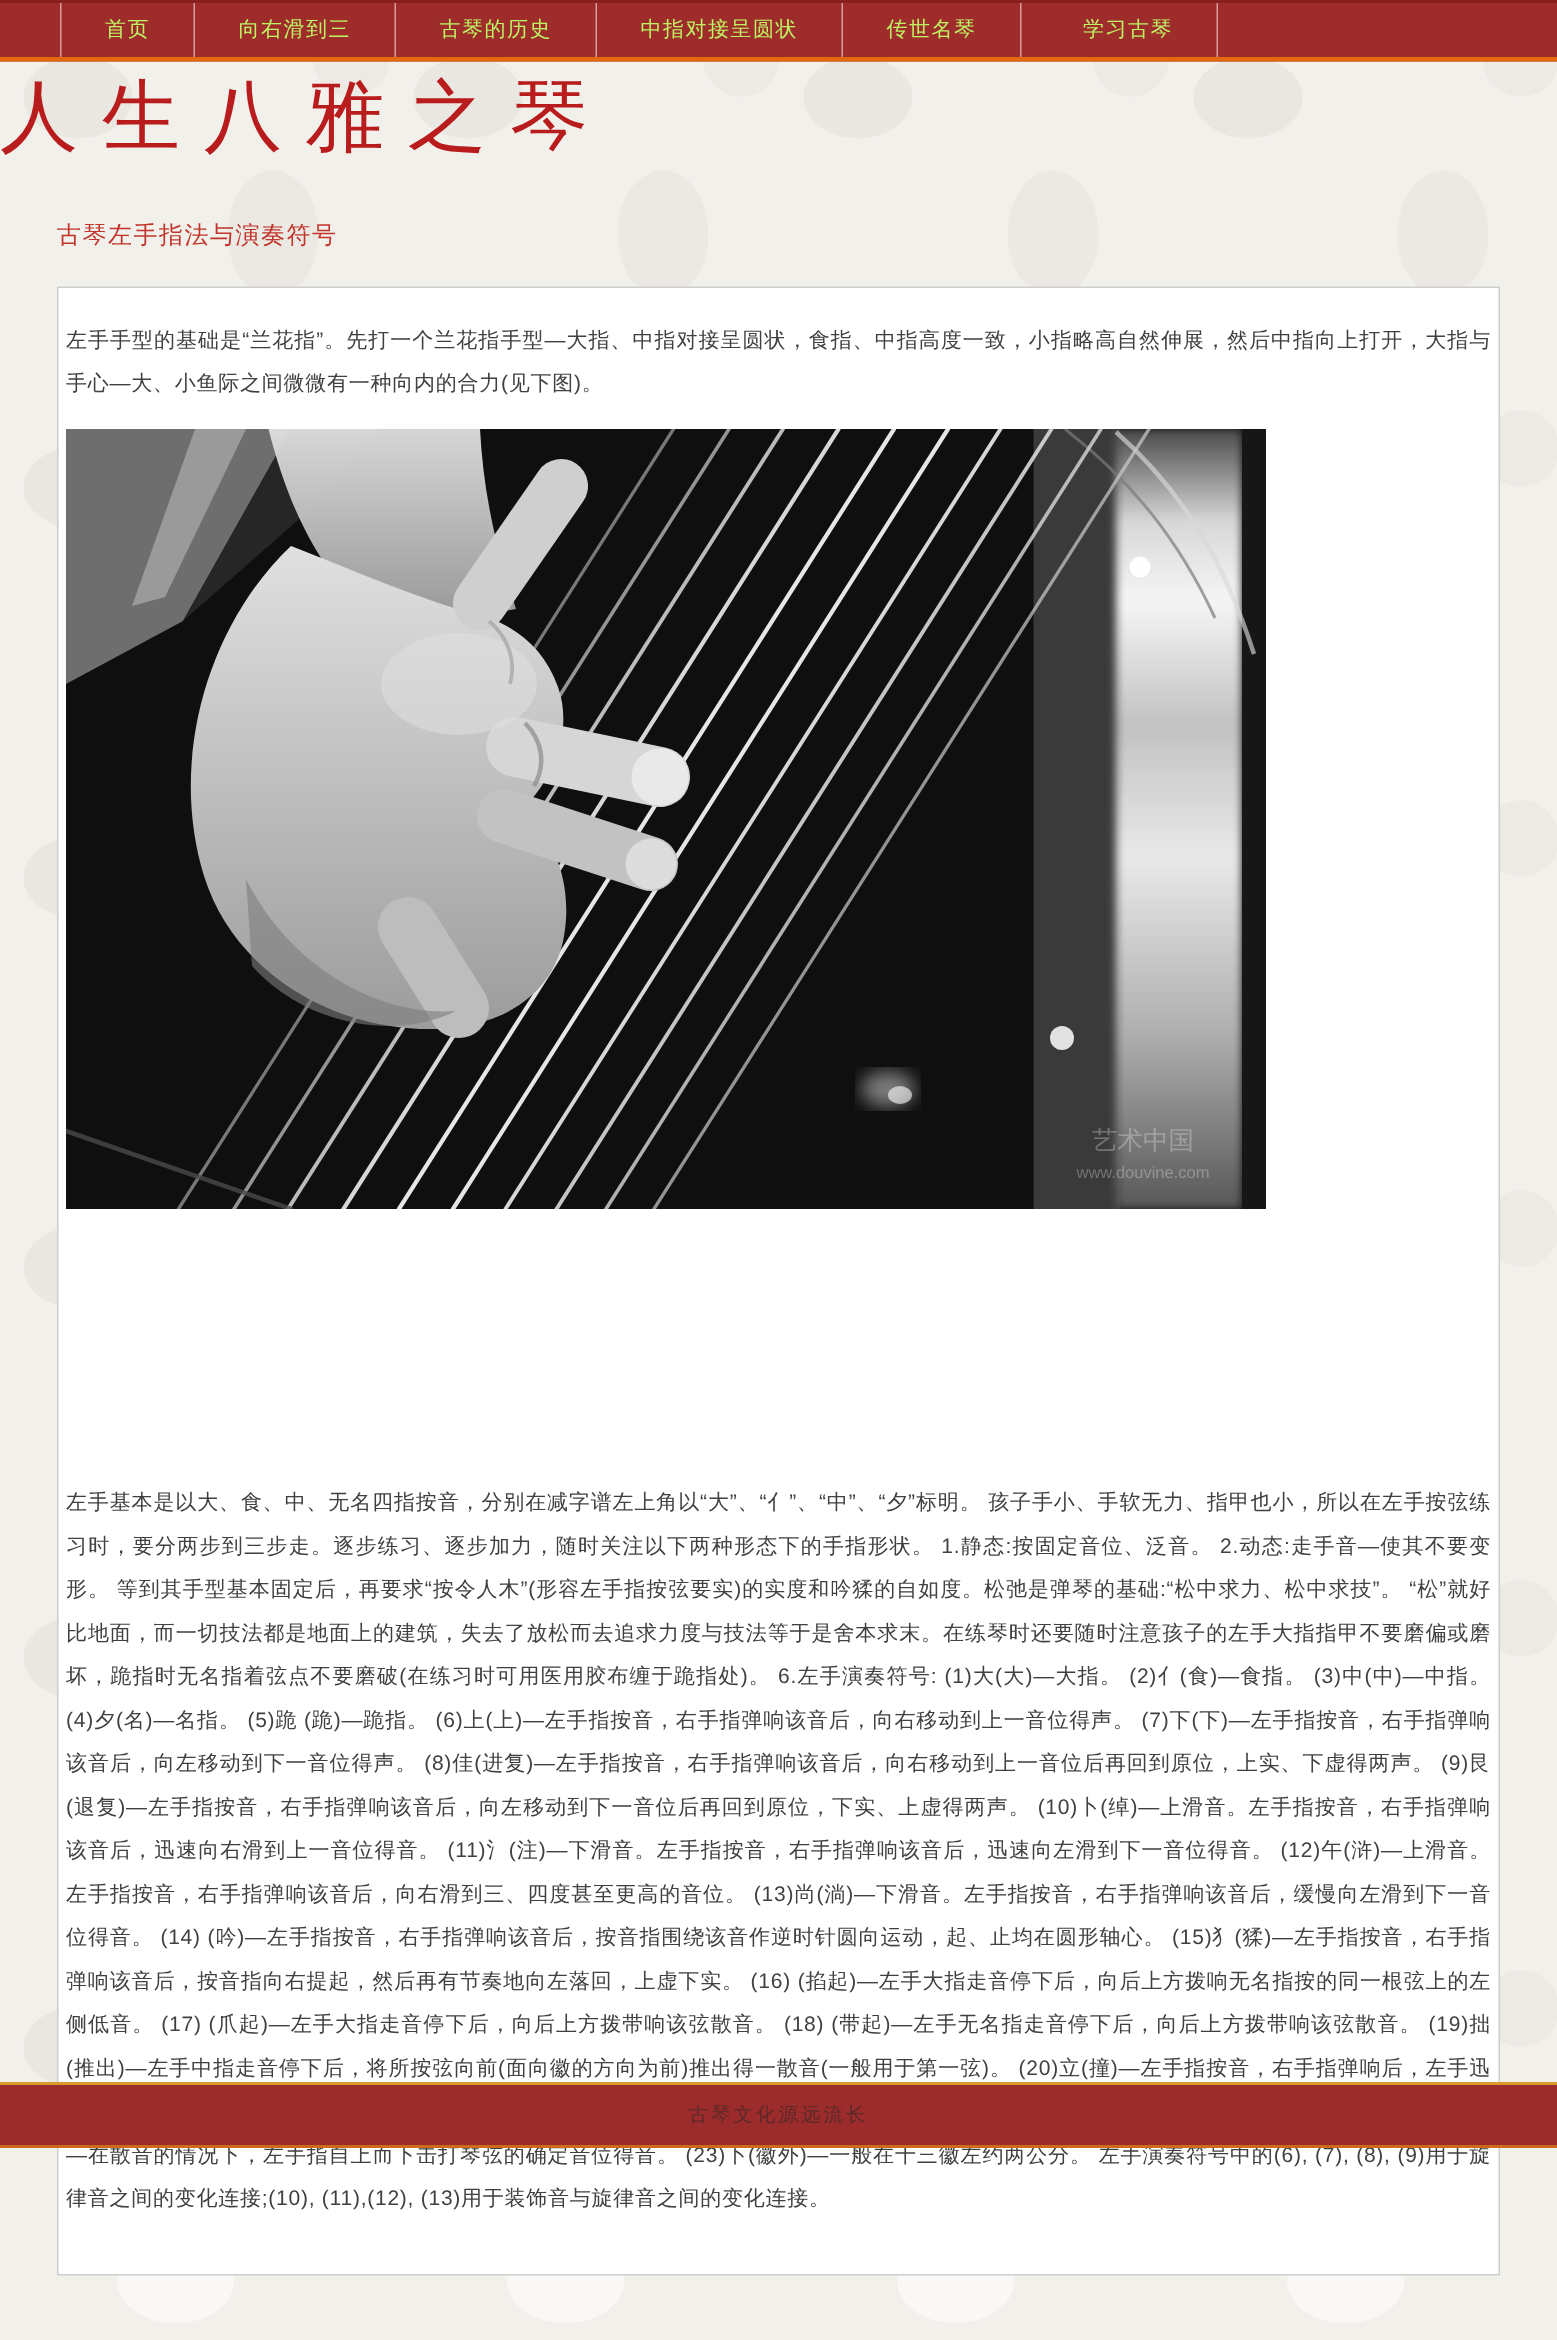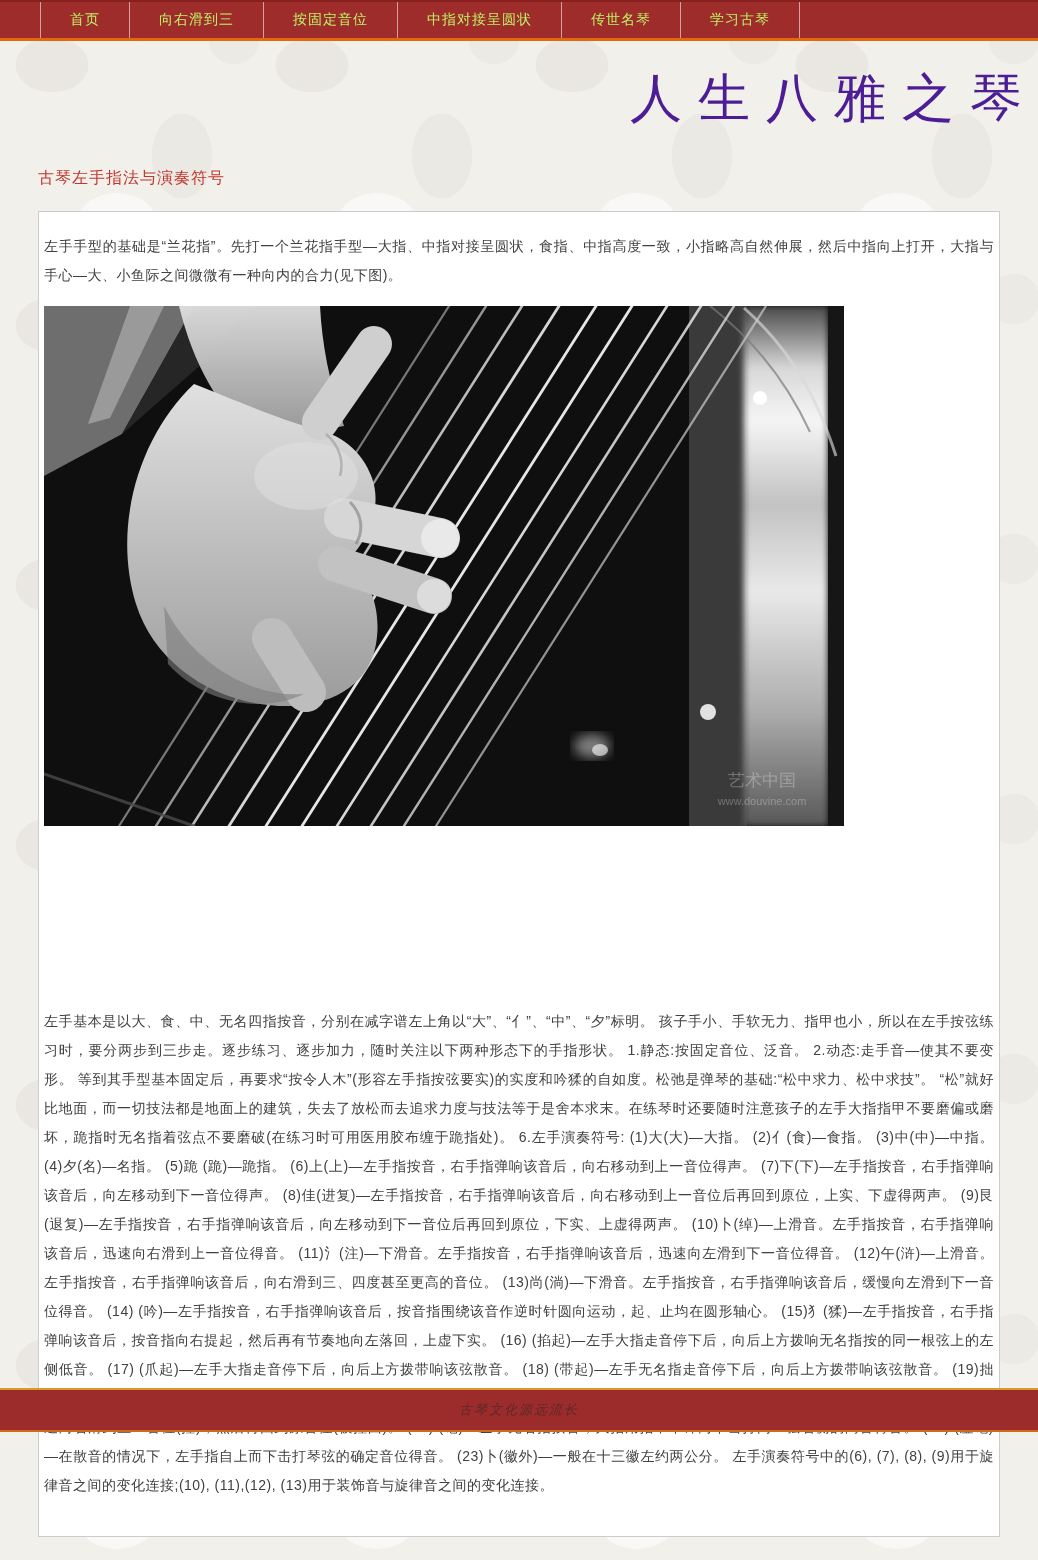--- a/index.html
+++ b/index.html
@@ -20,32 +20,32 @@
     width:100%; height:41px;
     background:#9e2c2b;
     border-top:2px solid #87201c;
     border-bottom:3px solid #e2690e;
   }
   .nav ul {
     list-style:none; margin:0; padding:0 0 0 40px;
     display:flex; height:36px;
   }
   .nav li { border-left:1px solid rgba(255,255,255,.55); }
-  .nav li:last-child { border-right:1px solid rgba(255,255,255,.55); }
+  .nav li:last-child { border-right:1px solid rgba(255,255,255,.55);padding-left:12px; }
   .nav a {
     display:flex; align-items:center; height:100%;
     padding:0 29px; color:#bef264; text-decoration:none;
     font-size:14px; letter-spacing:1px; cursor:pointer;
   }
   
   .site-title {
-    margin:24px 0 0; text-align:right;
+    margin:4px 0 0; text-align:left;
     font-family:"DejaVu Serif", serif;
     font-weight:400; font-size:52px; line-height:66px;
-    letter-spacing:16px; color:#4c1d95;
+    letter-spacing:16px; color:#b91c1c;
   }
   
   .section-title {
     width:962px; margin:32px auto 18px;
     font-family:"Liberation Serif", serif;
     font-weight:400; font-size:16px; line-height:30px;
     color:#c1352c; letter-spacing:1px;
   }
   
   .panel {
@@ -63,36 +63,36 @@
   
   .footer {
     position:absolute; left:0; top:1388px; width:100%; height:44px;
     background:#9c2b2b;
     border-top:2px solid #d99a2b;
     border-bottom:2px solid #cf6a1d;
     text-align:center;
   }
   .footer span {
     display:inline-block; line-height:40px; font-size:13px;
-    color:rgba(45,40,40,.58); letter-spacing:2px;font-style:italic;
+    color:rgba(45,40,40,.58); letter-spacing:2px;
   }
 </style>
 </head>
 <body>
 
 <div class="nav">
   <ul>
     <li>
         <a>首页</a>
       </li>
     <li>
         <a>向右滑到三</a>
       </li>
     <li>
-        <a>按固定音位</a>
+        <a>古琴的历史</a>
       </li>
     <li>
         <a>中指对接呈圆状</a>
       </li>
     <li>
         <a>传世名琴</a>
       </li>
     <li>
         <a>学习古琴</a>
       </li>

